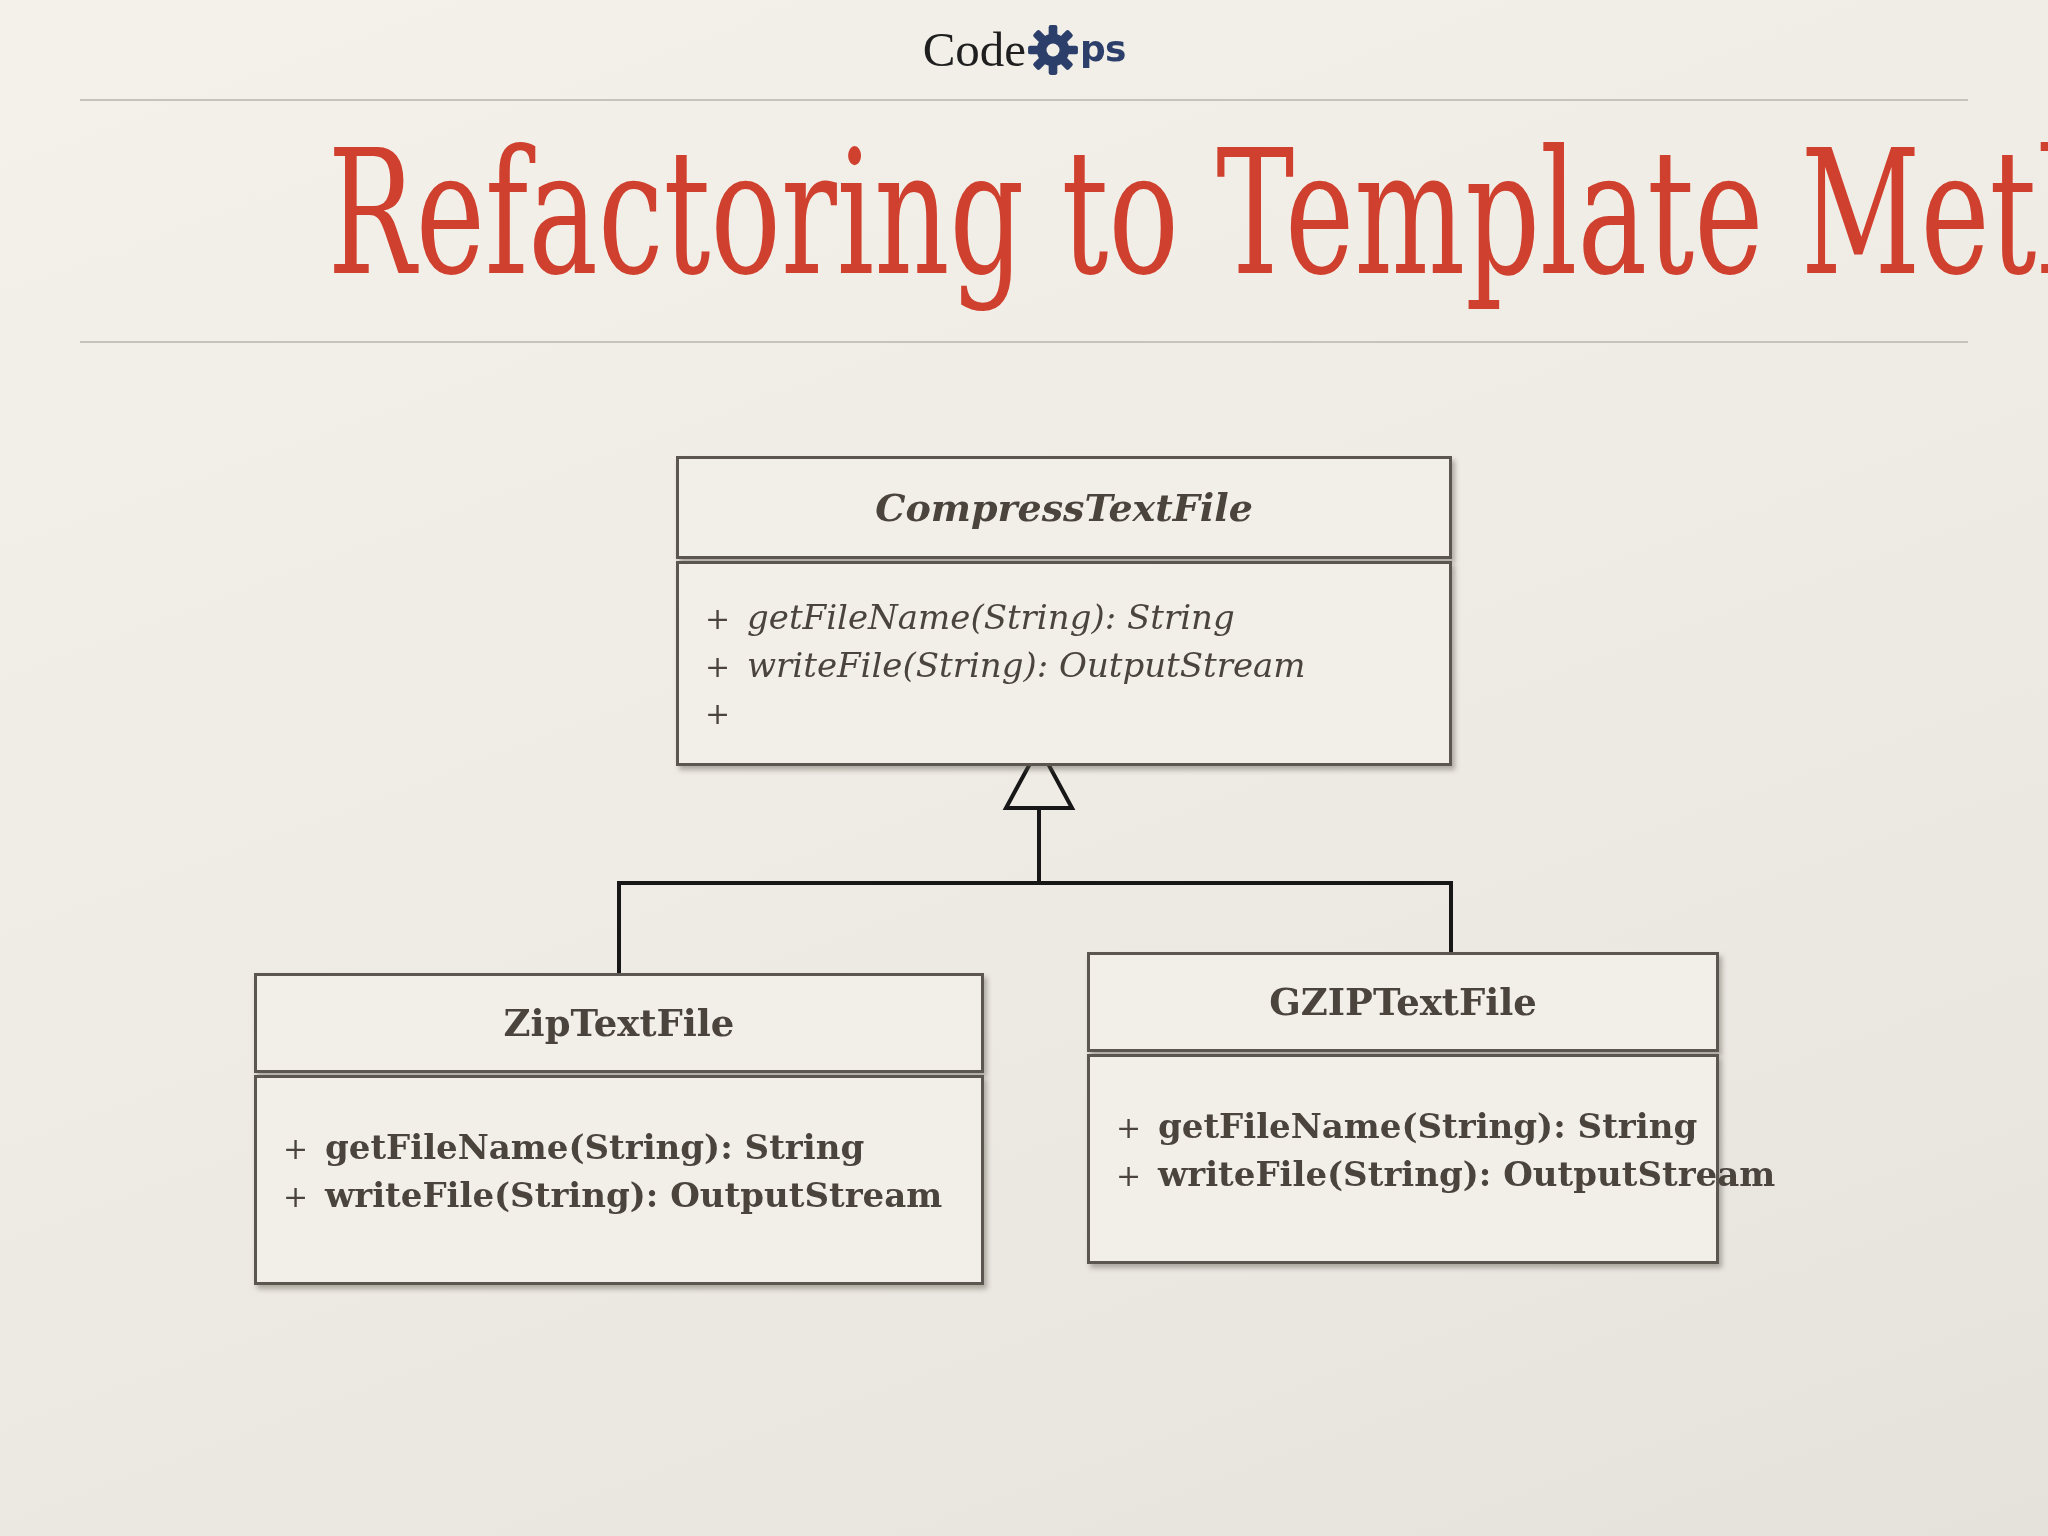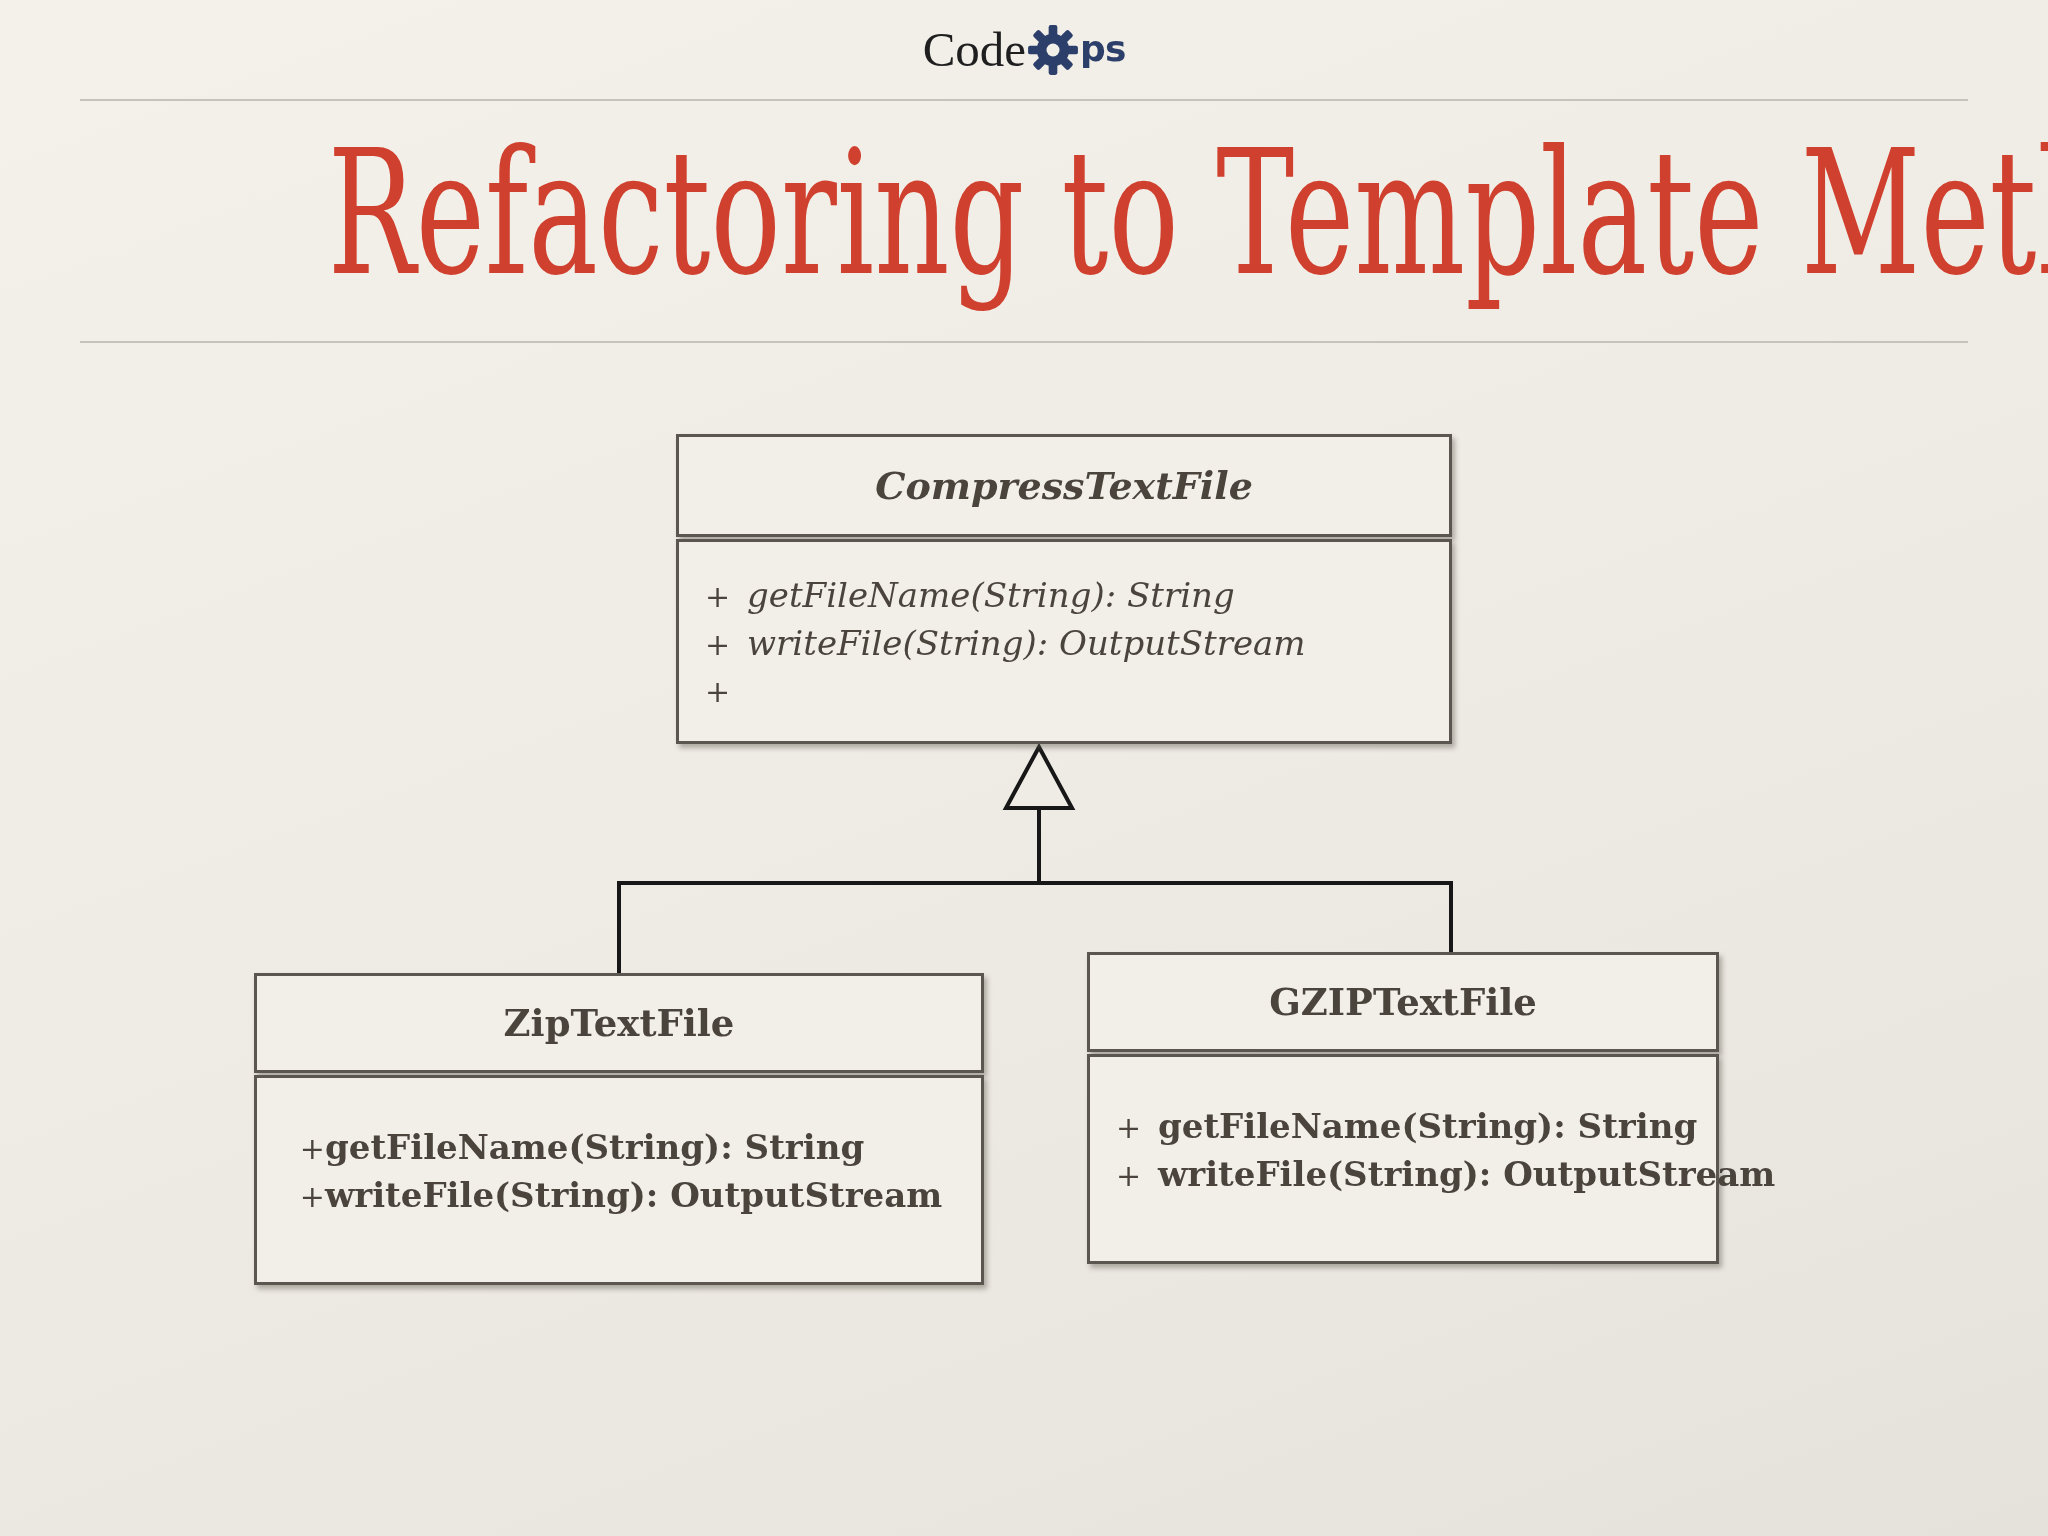--- a/index.html
+++ b/index.html
@@ -82,22 +82,22 @@
     font-size: 34px; line-height: 47px;
     white-space: nowrap;
   }
   .method .vis {
     font-style: normal; font-weight: 400; font-size: 30px;
     width: 42px; flex: 0 0 42px;
   }
   .method.abstract .sig { font-style: italic; font-weight: 400; }
   .method.concrete .sig { font-style: normal; font-weight: 700; }
 
-  .box-parent { left: 670px; top: 434px; width: 782px; padding-left: 6px; }
-  .box-zip    { left: 254px; top: 973px; width: 730px; text-align: right; }
+  .box-parent { left: 670px; top: 456px; width: 782px; padding-left: 6px; }
+  .box-zip    { left: 254px; top: 973px; width: 730px; }
   .box-gzip   { left: 1087px; top: 952px; width: 632px; }
 </style>
 </head>
 <body>
 
 <div class="slide">
 
   <header class="logo">
     <span class="logo-code">Code</span>
     <svg class="gear" viewBox="0 0 96 96" aria-hidden="true">

